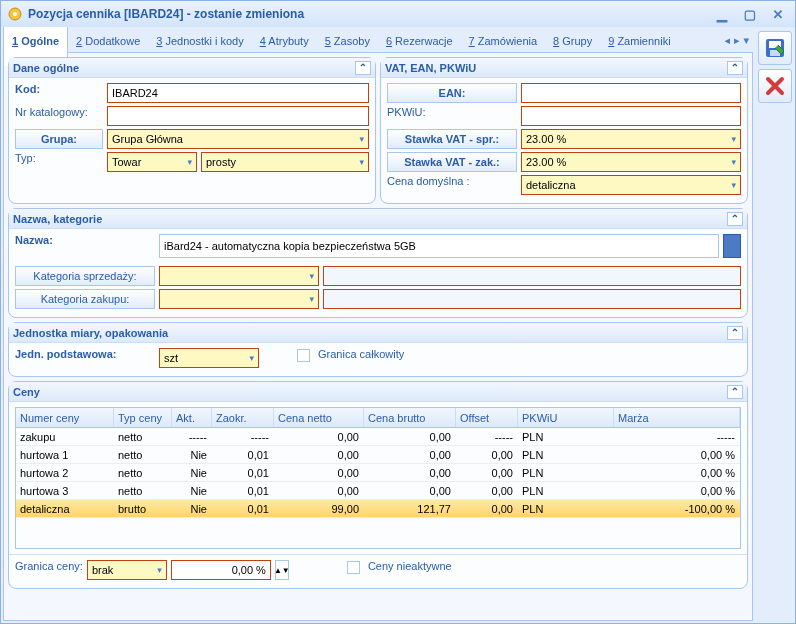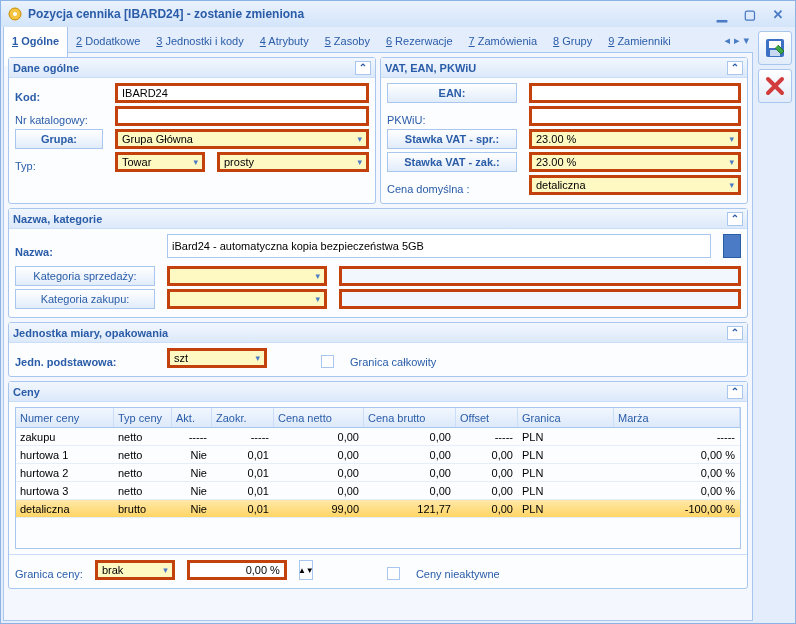--- a/index.html
+++ b/index.html
@@ -12,28 +12,28 @@
 .content { flex: 1; display: flex; background: #e3edfb; }
 .main { flex: 1; padding: 2px; overflow: hidden; }
 .toolbar-right { width: 40px; padding: 4px 2px; display: flex; flex-direction: column; gap: 4px; align-items: center;}
 .bigbtn { width: 34px; height: 34px; border: 1px solid #a9c6ee; background: linear-gradient(to bottom, #fff, #e1ecfa); border-radius: 3px; display: flex; align-items: center; justify-content: center; cursor: pointer;}
 .tabs { display: flex; background: #e3edfb; border-bottom: 1px solid #a9c6ee; align-items: center; height: 24px;}
 .tab { padding: 19px 8px; color: #2a5ca8; cursor: pointer; white-space:nowrap; font-size: 11px;}
 .tab u { text-decoration: underline; }
 .tab.active { border: 1px solid #a9c6ee; border-bottom: none; background: #fff; border-radius: 3px 3px 0 0; font-weight: bold; }
 .tabnav { margin-left: auto; display:flex; gap:4px; padding-right:4px; color:#4a7bc4;}
 .body { background: #f4f8fe; border: 1px solid #a9c6ee; border-top: none; padding: 4px; height: calc(100% - 24px); overflow: auto;}
-.panel { border: 1px solid #a9c6ee; border-radius: 3px; margin-bottom: 4px; background: #fbfdff; }
+.panel { border: 1px solid #a9c6ee; border-radius: 8px; margin-bottom: 4px; background: #fbfdff; }
 .panelhdr { height: 20px; background: linear-gradient(to bottom, #f2f7fe, #dce9fa); display:flex; align-items:center; padding:0 4px; color:#2a5ca8; font-weight:bold; border-bottom: 1px solid #cadefa;}
 .panelhdr .collapse { margin-left: auto; width:16px; height:14px; border:1px solid #a9c6ee; display:flex; align-items:center; justify-content:center; background:#fff; font-size:10px; cursor:pointer;}
 .panelbody { padding: 5px 6px; }
-.row { display: flex; align-items: flex-end; margin-bottom: 3px; gap: 12px; }
+.row { display: flex; align-items: flex-start; margin-bottom: 3px; gap: 4px; }
 .lbl { color: #2a5ca8; font-weight: bold; white-space: nowrap; }
 .lbln { color: #2a5ca8; white-space: nowrap;}
-input[type=text], .combo, select { border: 3px solid #c2410c; height: 20px; padding: 1px 4px; font-size:11px; font-family: inherit; background:#fff;}
+input[type=text], .combo, select { border: 1px solid #c2410c; height: 20px; padding: 1px 4px; font-size:11px; font-family: inherit; background:#fff;}
 .fldbtn { height: 20px; border: 1px solid #a9c6ee; background: linear-gradient(to bottom,#fff,#e1ecfa); color:#2a5ca8; font-size:11px; display:flex; align-items:center; justify-content:center; cursor:pointer; padding:0 4px; font-weight:bold;}
 .fldbtn.wide { min-width: 130px; }
 .combo { display:flex; align-items:center; background:#fef9c3; cursor:pointer;}
 .combo .arr { margin-left:auto; color:#4a7bc4; font-size:9px;}
 .twocol { display: flex; gap: 4px; }
 .twocol > div { flex: 1; }
 .table { border: 1px solid #a9c6ee; }
 .thead { display:flex; background: linear-gradient(to bottom,#f2f7fe,#dce9fa); height:20px; border-bottom:1px solid #a9c6ee;}
 .th { padding:3px 4px; color:#2a5ca8; border-right:1px solid #cadefa; display:flex; align-items:center; }
 .trow { display:flex; height:18px; border-bottom:1px solid #e6eef9; align-items:center;}
@@ -218,21 +218,21 @@
           <div class="panelbody">
             <div class="table">
               <div class="thead" id="thead">
                   <div class="th c-num">Numer ceny</div>
                   <div class="th c-typ">Typ ceny</div>
                   <div class="th c-akt">Akt.</div>
                   <div class="th c-zak">Zaokr.</div>
                   <div class="th c-net">Cena netto</div>
                   <div class="th c-bru">Cena brutto</div>
                   <div class="th c-off">Offset</div>
-                  <div class="th c-wal">Granica</div>
+                  <div class="th c-wal">PKWiU</div>
                   <div class="th c-mar">Marża</div>
                 </div>
               <div id="tbody">
                   <div class="trow">
                     <div class="td c-num">zakupu</div>
                     <div class="td c-typ">netto</div>
                     <div class="td c-akt">-----</div>
                     <div class="td c-zak">-----</div>
                     <div class="td c-net">0,00</div>
                     <div class="td c-bru">0,00</div>

